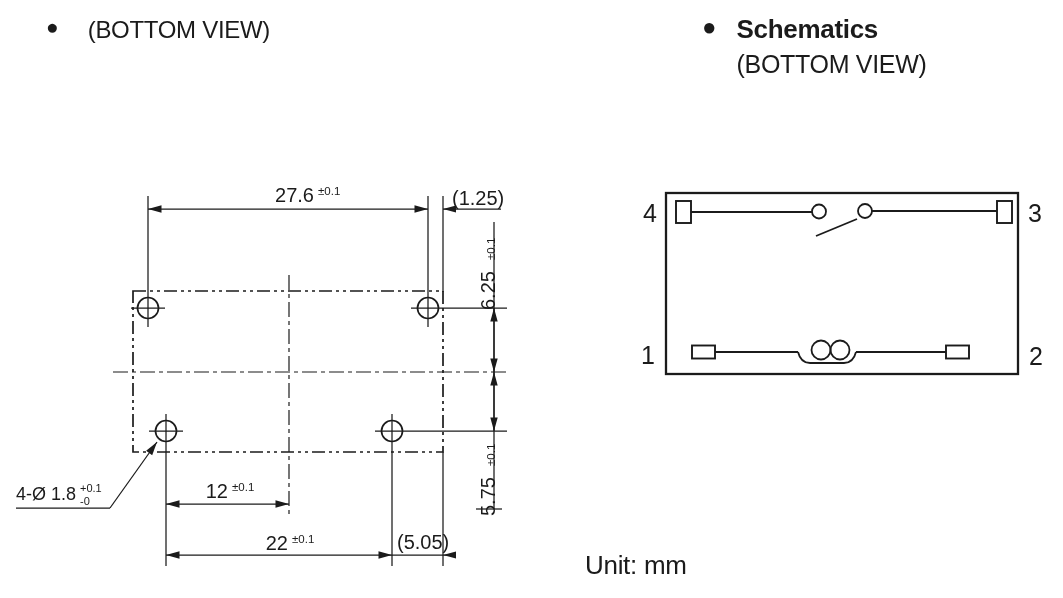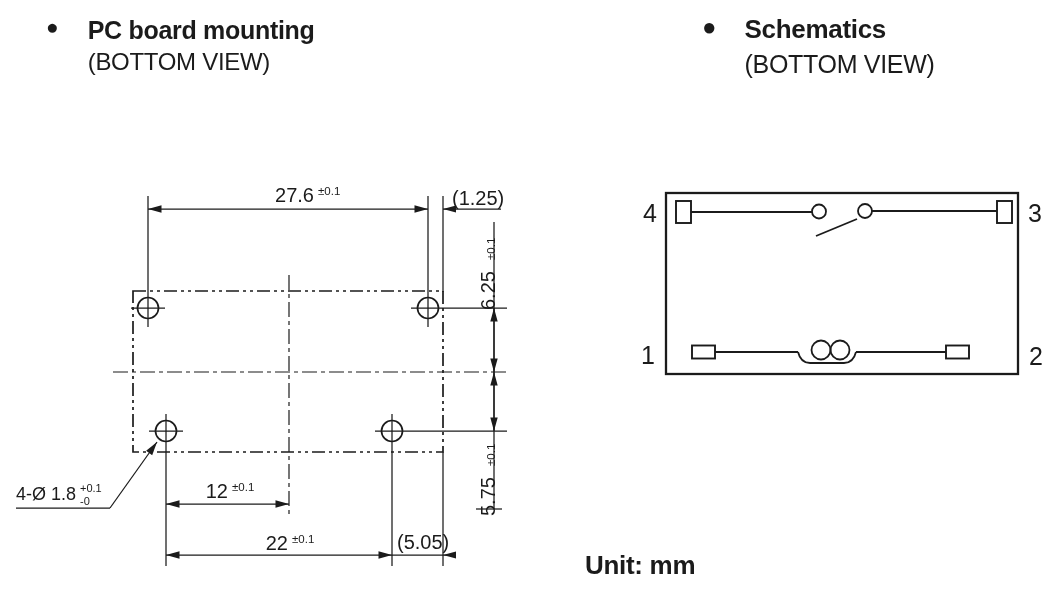--- a/index.html
+++ b/index.html
@@ -17,51 +17,50 @@
   }
   
   .title-block{position:absolute;display:flex;align-items:flex-start;}
   .bullet{display:inline-block;line-height:1;}
   .tb-left{left:46px;top:14px;}
   .tb-left .bullet{font-size:21px;margin-top:2px;}
   .tb-left .tt{margin-left:29px;font-size:25px;font-weight:bold;line-height:32px;letter-spacing:-0.3px;}
   .tb-left .view{font-weight:400;font-size:24px;}
   .tb-right{left:702px;top:12px;}
   .tb-right .bullet{font-size:24px;margin-top:3px;}
-  .tb-right .tt{margin-left:28px;font-size:26px;font-weight:bold;line-height:35px;letter-spacing:-0.3px;}
+  .tb-right .tt{margin-left:20px;font-size:26px;font-weight:bold;line-height:35px;letter-spacing:-0.3px;}
   .tb-right .view{font-weight:400;font-size:25px;}
   
   svg{position:absolute;overflow:visible;}
   .ln{stroke:var(--ink);stroke-width:1.25;fill:none;}
   .dim{stroke:var(--ink);stroke-width:1.25;fill:none;}
   .phantom{stroke:var(--ink);stroke-width:1.7;fill:none;stroke-dasharray:13 4 3 4 3 4;}
   .centerline{stroke:var(--ink);stroke-width:1.2;fill:none;stroke-dasharray:15 4 4 4;}
   .hole{stroke:var(--ink);stroke-width:1.7;fill:none;}
   .arrowfill{fill:var(--ink);stroke:none;}
   .dimtxt{fill:var(--ink);font-family:"Liberation Sans",sans-serif;font-size:20px;}
   .toltxt{fill:var(--ink);font-family:"Liberation Sans",sans-serif;font-size:11.5px;}
   .callout{fill:var(--ink);font-family:"Liberation Sans",sans-serif;font-size:18px;}
   .callout-tol{fill:var(--ink);font-family:"Liberation Sans",sans-serif;font-size:11px;}
   .schem-ln{stroke:var(--ink);stroke-width:1.8;fill:none;}
   .schem-box{stroke:var(--ink);stroke-width:2.3;fill:none;}
   .schem-term{stroke:var(--ink);stroke-width:1.9;fill:var(--paper);}
   .schem-contact{stroke:var(--ink);stroke-width:1.8;fill:var(--paper);}
   .pintxt{fill:var(--ink);font-family:"Liberation Sans",sans-serif;font-size:25px;font-weight:500;}
   
-  .unit-label{position:absolute;left:585px;top:550px;font-size:26px;font-weight:700;letter-spacing:-0.3px;}
+  .unit-label{position:absolute;left:585px;top:550px;font-size:26px;font-weight:400;letter-spacing:-0.3px;}
 </style>
 </head>
 <body>
 
 <div class="stage">
 
   <div class="title-block tb-left">
     <span class="bullet">●</span>
     <div class="tt">
-      <div>PC board mounting</div>
       <div class="view">(BOTTOM VIEW)</div>
     </div>
   </div>
 
   <div class="title-block tb-right">
     <span class="bullet">●</span>
     <div class="tt">
       <div>Schematics</div>
       <div class="view">(BOTTOM VIEW)</div>
     </div>

